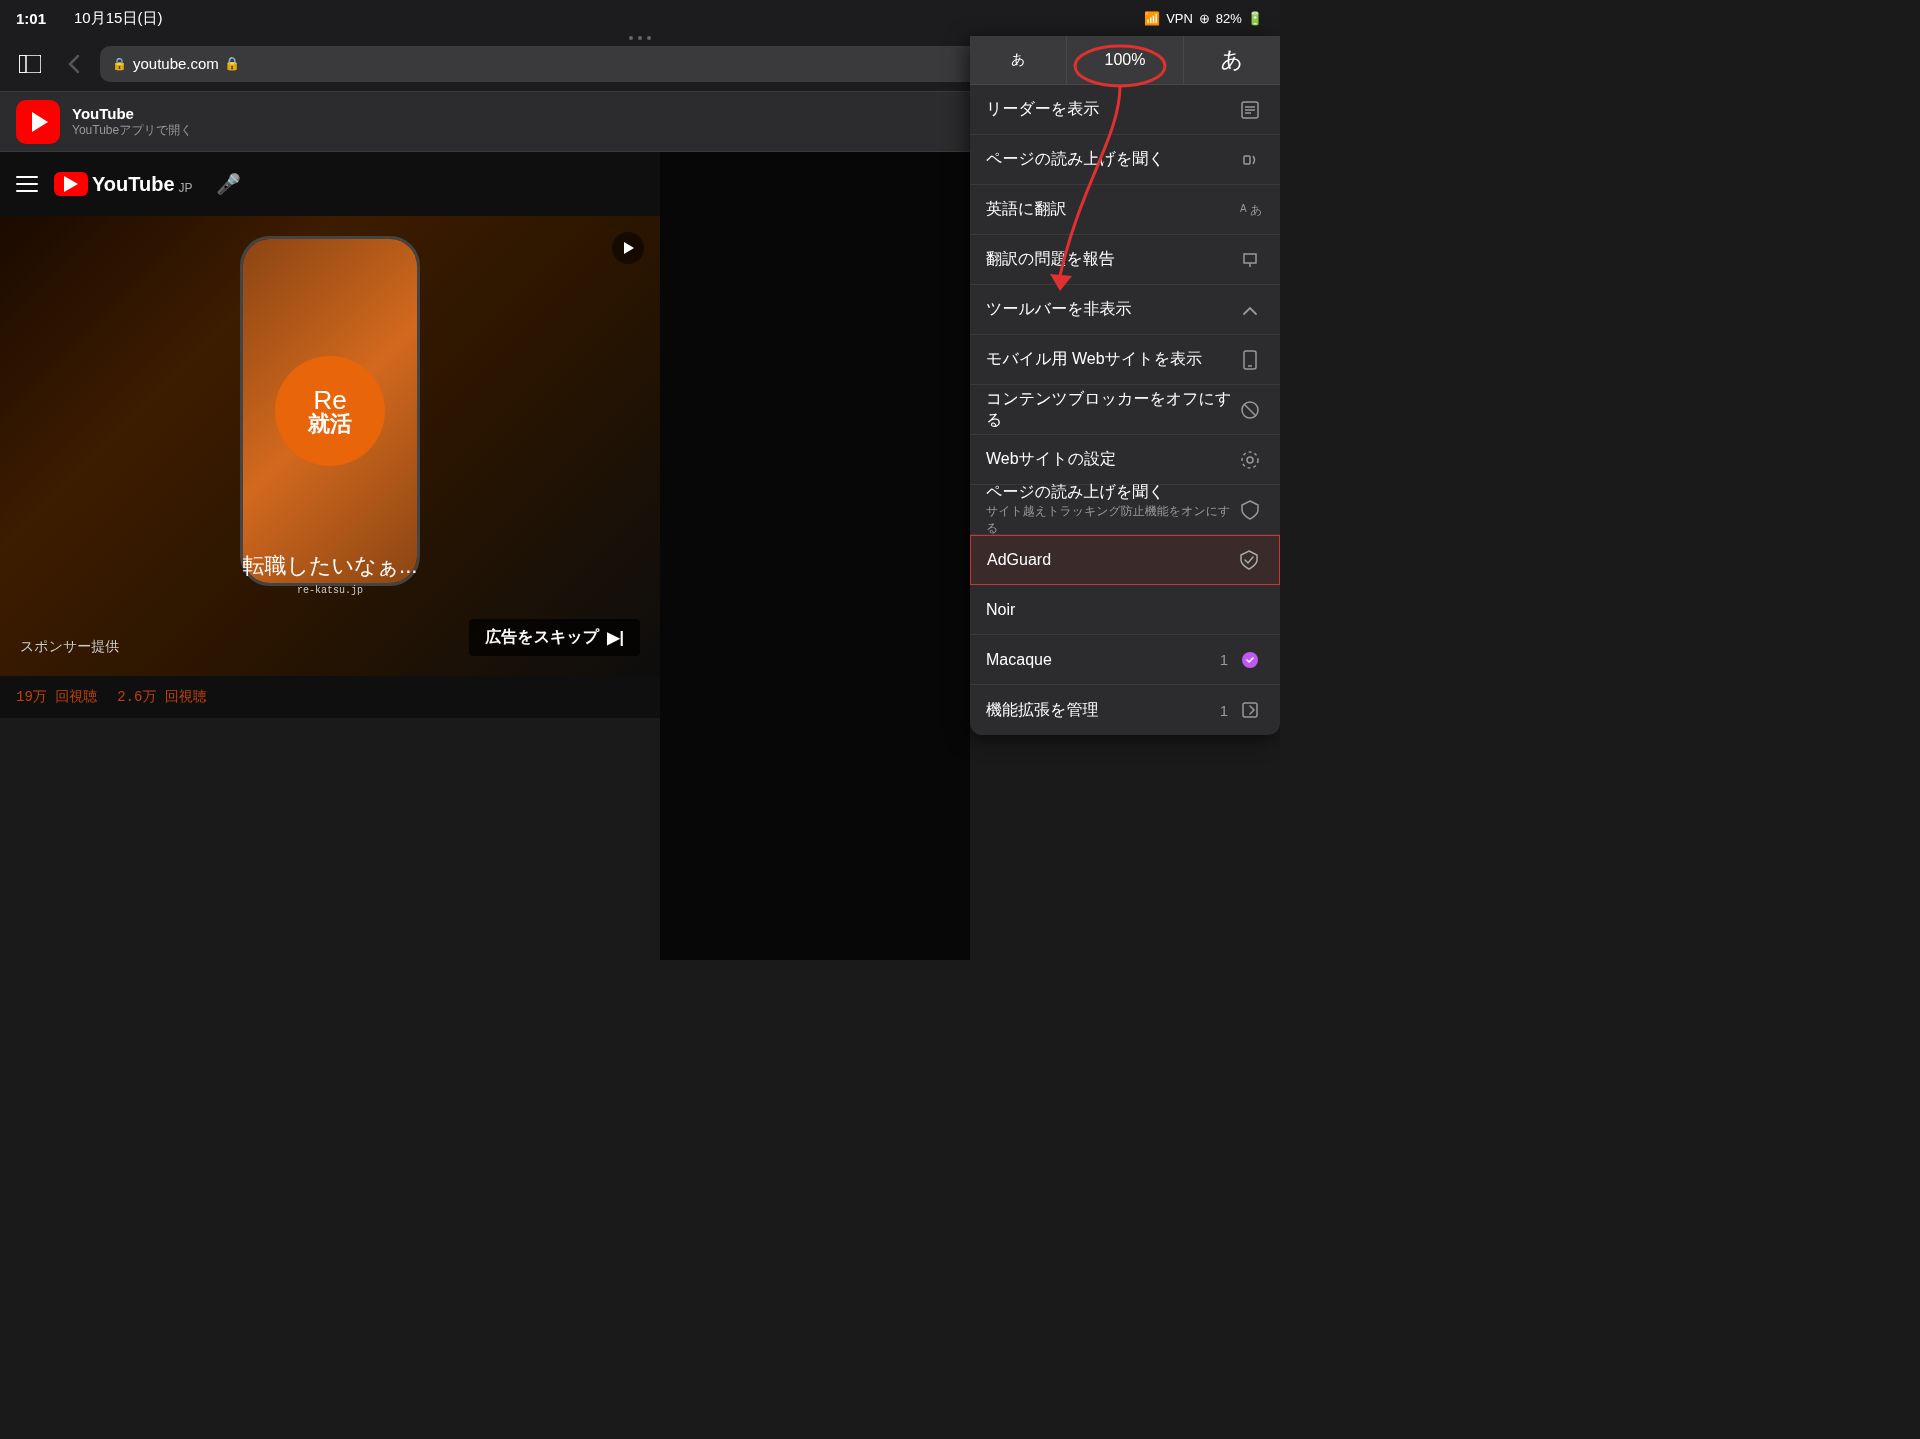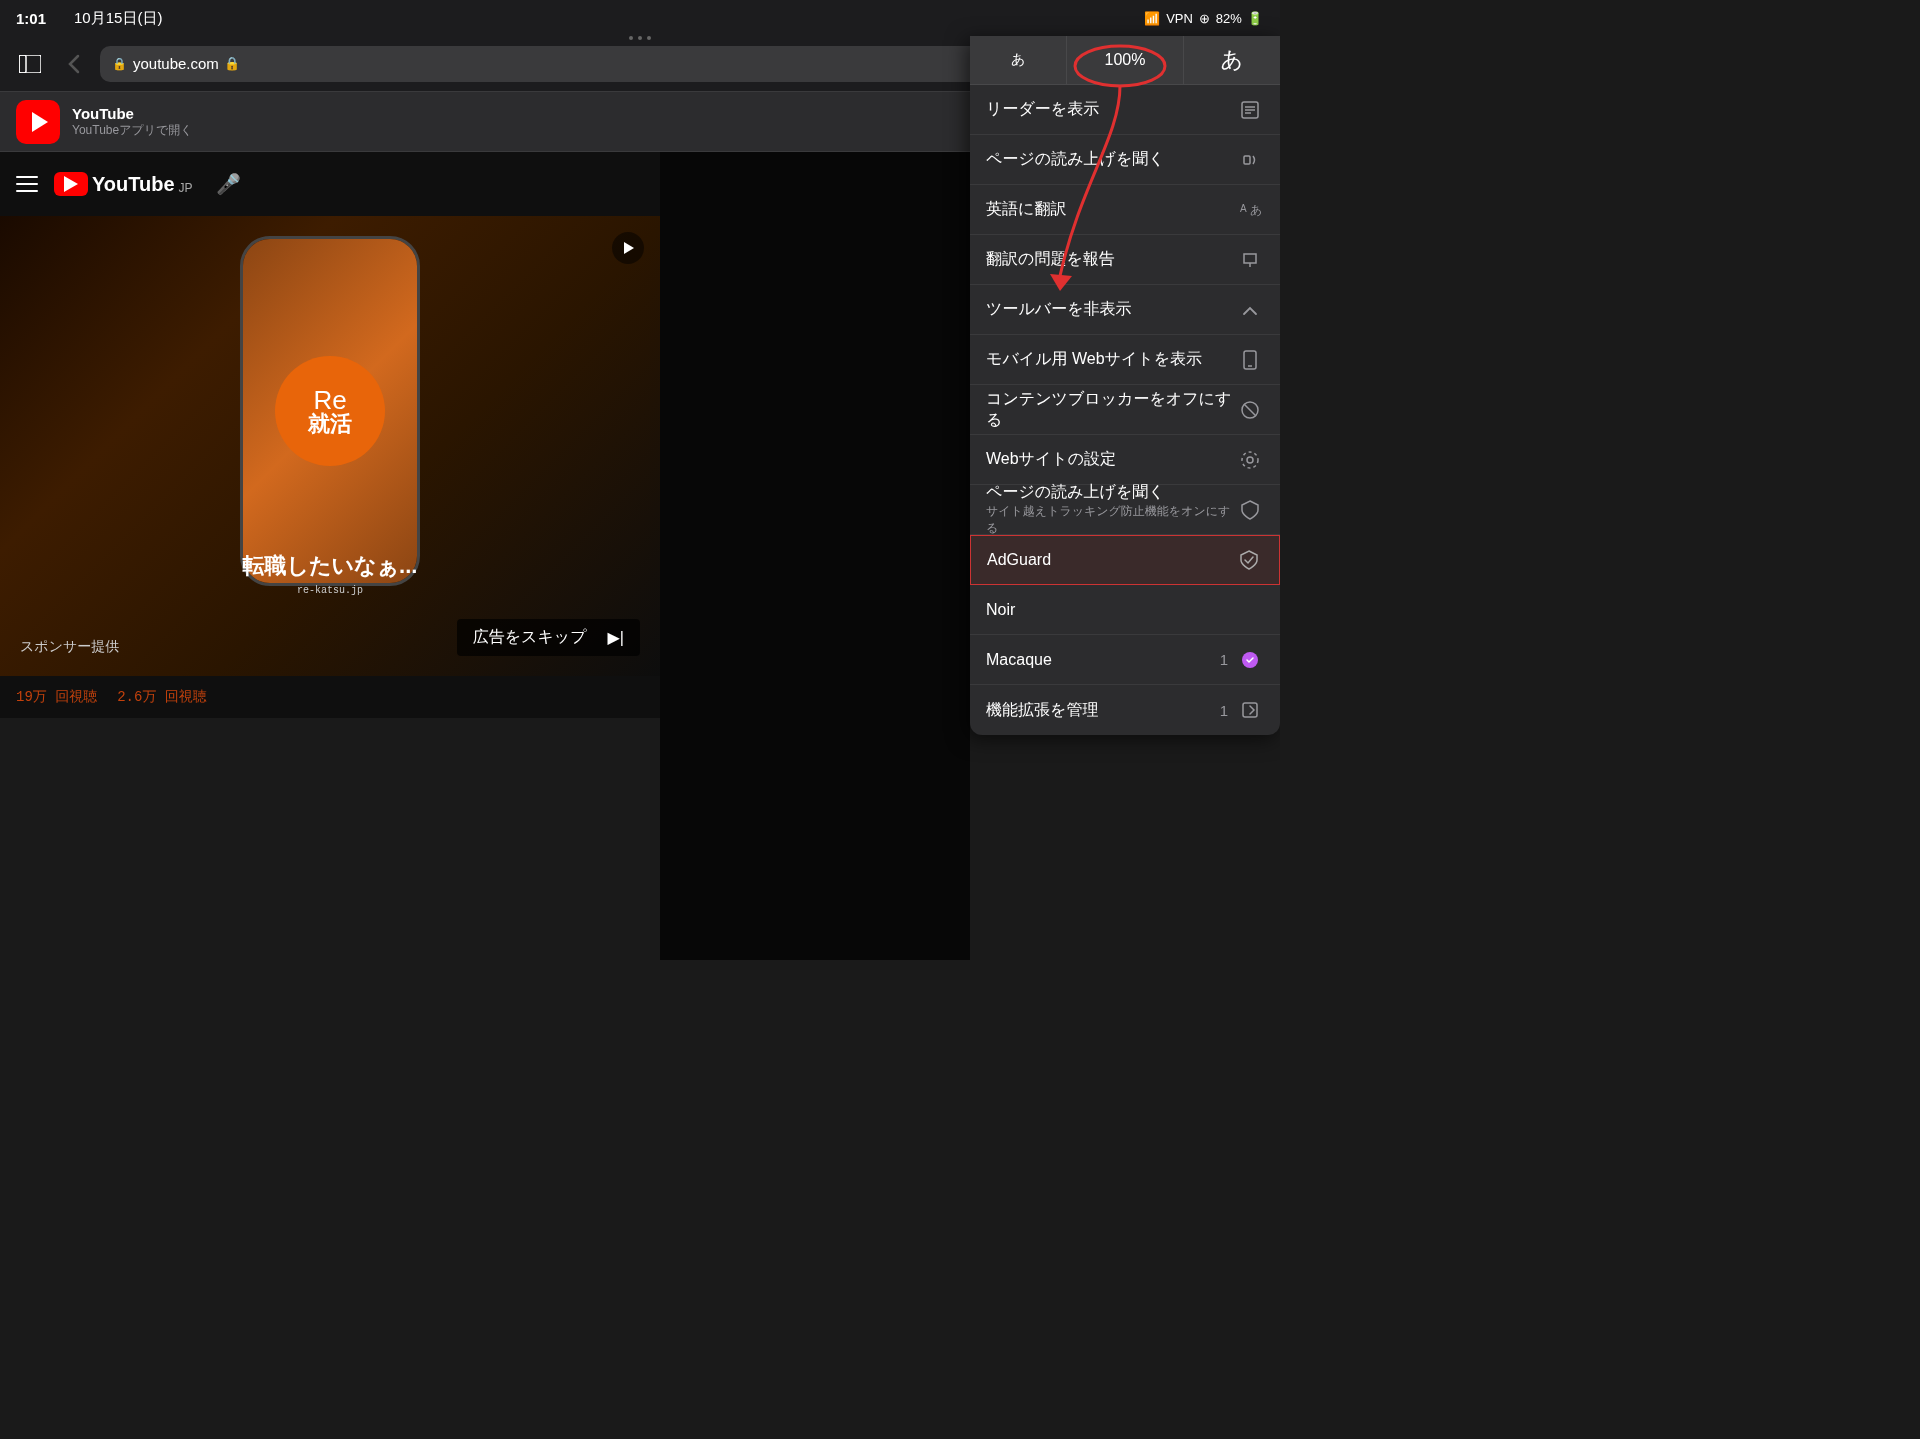--- a/index.html
+++ b/index.html
@@ -273,40 +273,41 @@
     }
     .video-overlay-text {
       position: absolute;
       bottom: 80px;
       left: 0; right: 0;
       text-align: center;
     }
     .video-title {
       font-size: 22px;
       color: #fff;
-      font-weight: 700;
+      font-weight: 400;
     }
     .video-domain {
       font-size: 10px;
       color: #ccc;
       margin-top: 4px;
       font-family: Liberation Mono, monospace;
     }
     .skip-btn {
       position: absolute;
       bottom: 20px;
       right: 20px;
       background: rgba(0,0,0,0.7);
       color: #fff;
       padding: 8px 16px;
       border-radius: 4px;
       font-size: 16px;
       display: flex;
       align-items: center;
-      gap: 21px;
+      gap: 8px;
+      font-weight: bold;
     }
     .sponsor-label {
       position: absolute;
       bottom: 20px;
       left: 20px;
       color: #ccc;
       font-size: 14px;
     }
     .video-play-btn {
       position: absolute;

